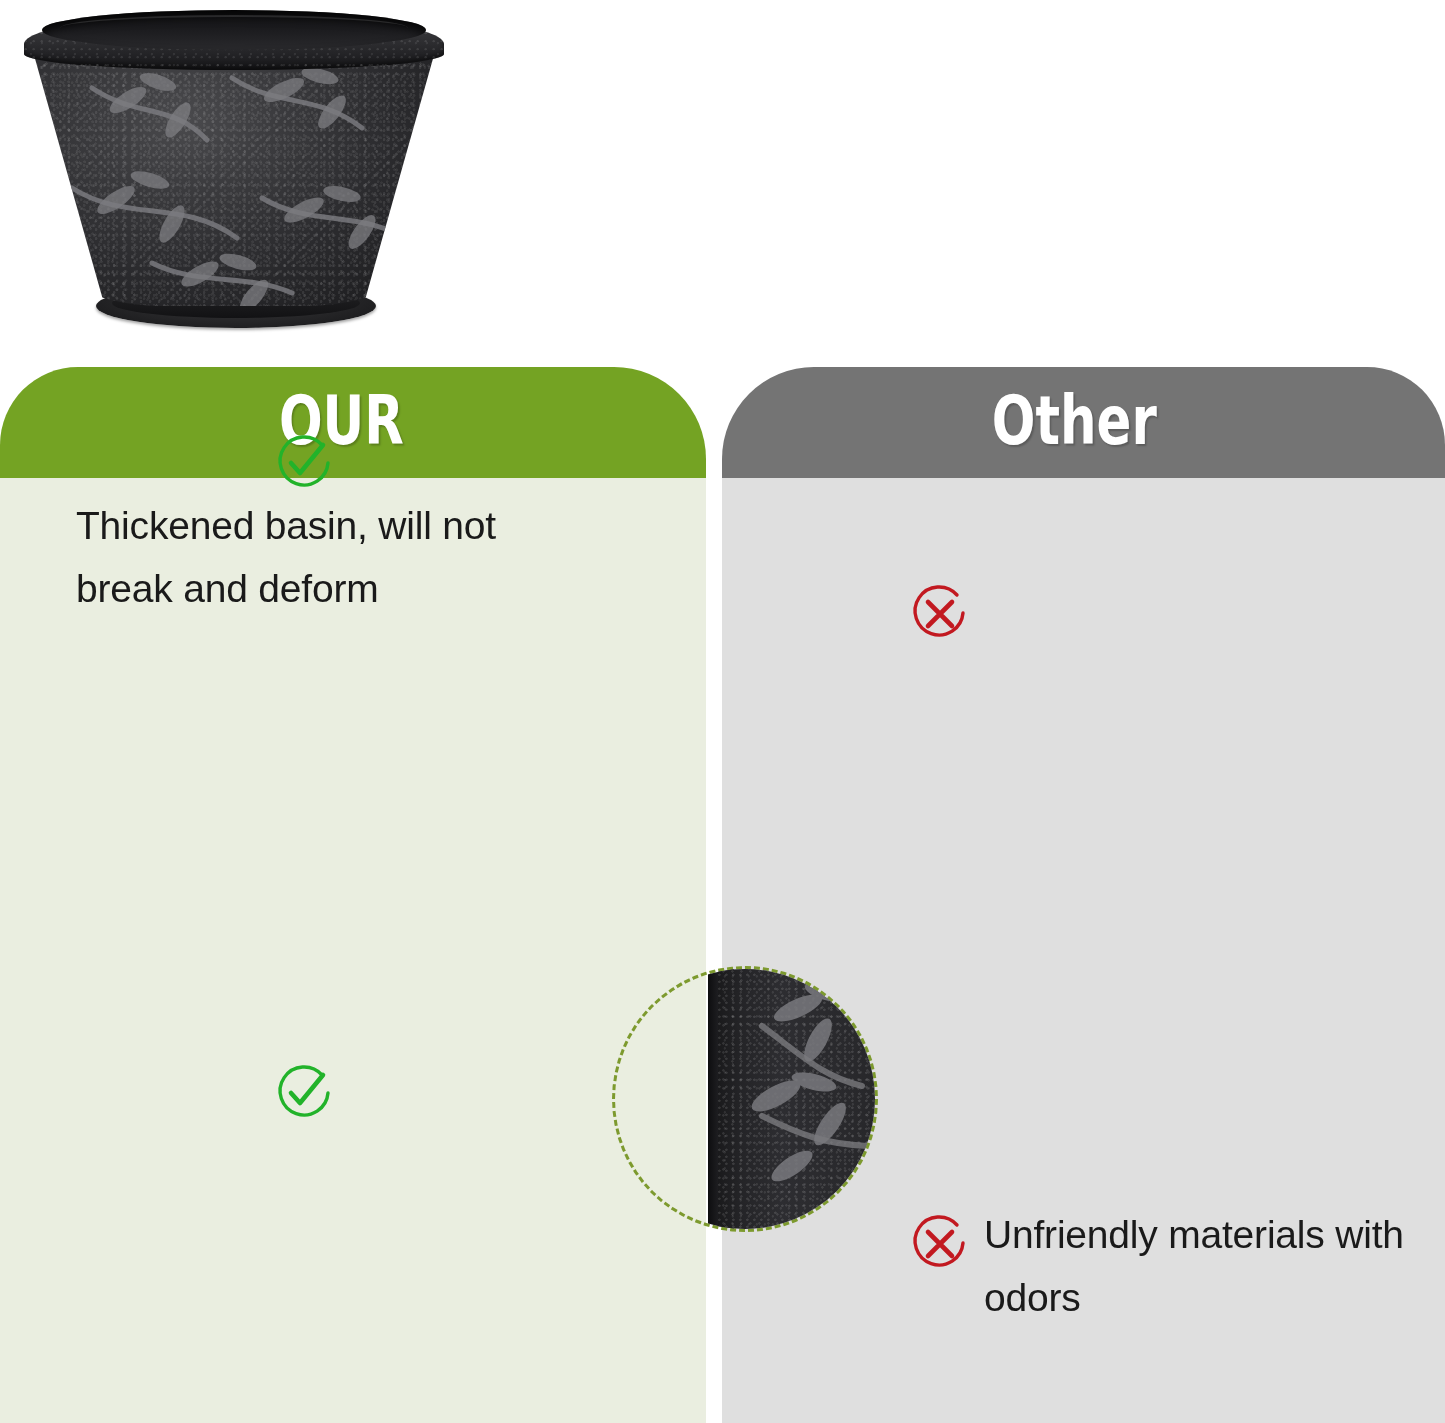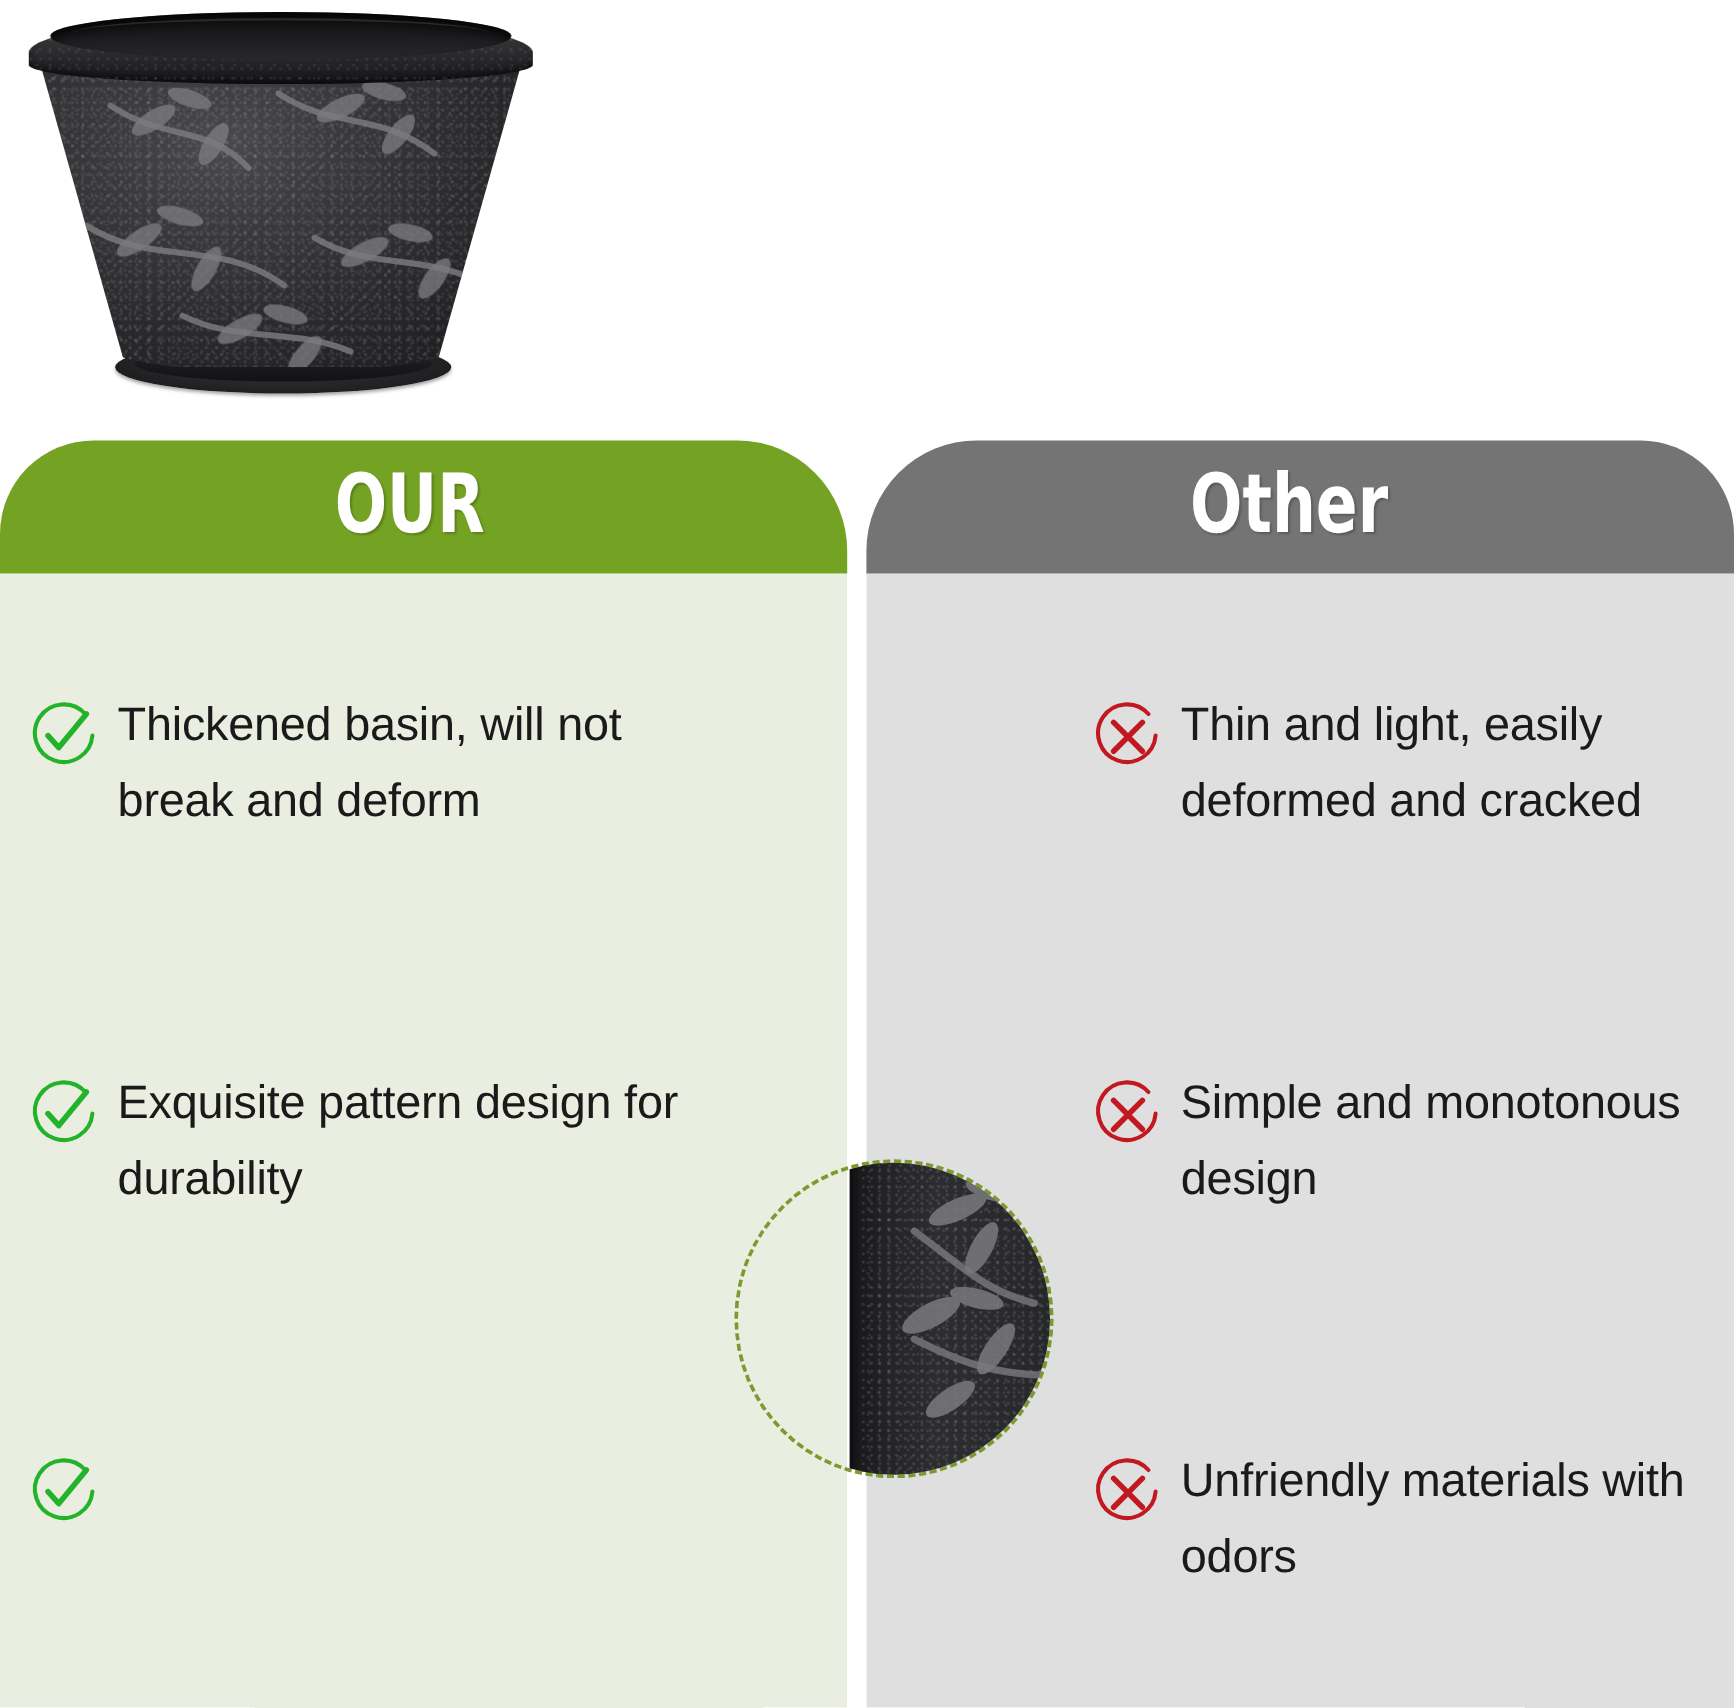--- a/index.html
+++ b/index.html
@@ -163,21 +163,21 @@
     position:absolute;left:0;width:1445px;height:315px;
   }
   #row-0{top:111px;}
   #row-1{top:426px;}
   #row-2{top:741px;}
 
   .side{
     position:absolute;top:0;height:315px;
     display:flex;align-items:center;
   }
-  .side-left{left:0;width:600px;padding-left:22px;box-sizing:border-box;}
+  .side-left{left:0;width:600px;padding-left:22px;box-sizing:border-box;flex-direction:column;}
   .side-right{left:900px;width:545px;padding-left:8px;box-sizing:border-box;}
 
   .icon-badge{flex:0 0 auto;width:62px;height:62px;margin-right:14px;margin-top:-46px;}
   .feat-text{
     font-size:39px;
     line-height:63px;
     color:#1a1a1a;
     font-family:"Liberation Sans","DejaVu Sans",sans-serif;
     font-weight:normal;
     letter-spacing:-.2px;
@@ -320,45 +320,23 @@
       </div>
     </div>
 
     <div class="side side-right">
       <span class="icon-badge">
         <svg viewBox="0 0 62 62" width="62" height="62">
           <path d="M49 13 A24 24 0 1 0 55 31" fill="none" stroke="#c21920" stroke-width="3.4" stroke-linecap="round"></path>
           <path d="M20 20 L44 44 M44 20 L20 44" fill="none" stroke="#c21920" stroke-width="4.6" stroke-linecap="round"></path>
         </svg>
       </span>
-      <span class="feat-text">Thin and light, easily deformed and cracked</span>
-    </div>
-  </div>
-
-  <div class="row" id="row-1">
-    <div class="side side-left">
-      <span class="icon-badge">
-        <svg viewBox="0 0 62 62" width="62" height="62">
-          <path d="M49 13 A24 24 0 1 0 55 31" fill="none" stroke="#22b32a" stroke-width="3.4" stroke-linecap="round"></path>
-          <path d="M18 31 L27 41 L50 13" fill="none" stroke="#22b32a" stroke-width="4.6" stroke-linecap="round" stroke-linejoin="round"></path>
-        </svg>
-      </span>
-      <span class="feat-text">Exquisite pattern design for durability</span>
-    </div>
-
-    <div class="side side-right">
-      <span class="icon-badge">
-        <svg viewBox="0 0 62 62" width="62" height="62">
-          <path d="M49 13 A24 24 0 1 0 55 31" fill="none" stroke="#c21920" stroke-width="3.4" stroke-linecap="round"></path>
-          <path d="M20 20 L44 44 M44 20 L20 44" fill="none" stroke="#c21920" stroke-width="4.6" stroke-linecap="round"></path>
-        </svg>
-      </span>
-      <span class="feat-text">Simple and monotonous design</span>
-    </div>
-  </div>
+    </div>
+  </div>
+
 
   <div class="row" id="row-2">
     <div class="side side-left">
       <span class="icon-badge">
         <svg viewBox="0 0 62 62" width="62" height="62">
           <path d="M49 13 A24 24 0 1 0 55 31" fill="none" stroke="#22b32a" stroke-width="3.4" stroke-linecap="round"></path>
           <path d="M18 31 L27 41 L50 13" fill="none" stroke="#22b32a" stroke-width="4.6" stroke-linecap="round" stroke-linejoin="round"></path>
         </svg>
       </span>
     </div>

